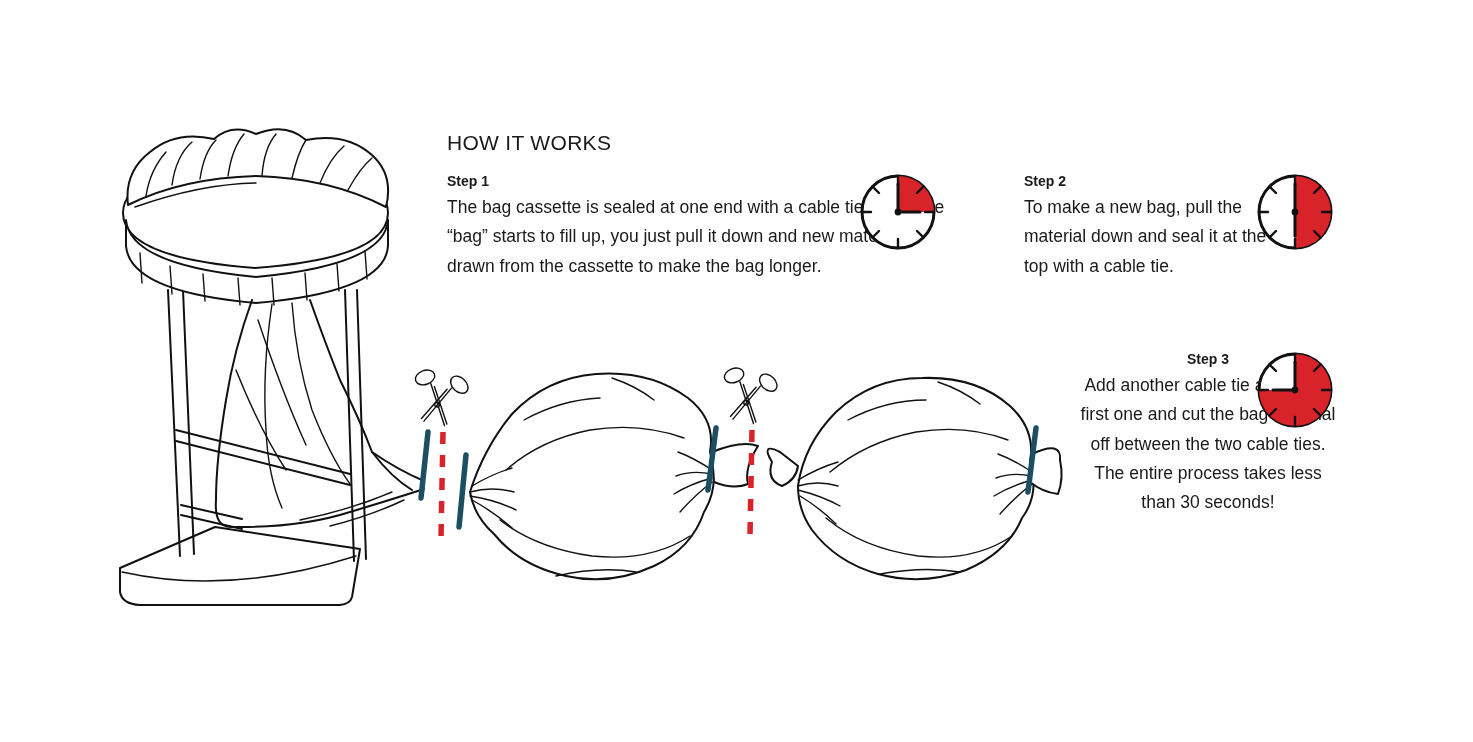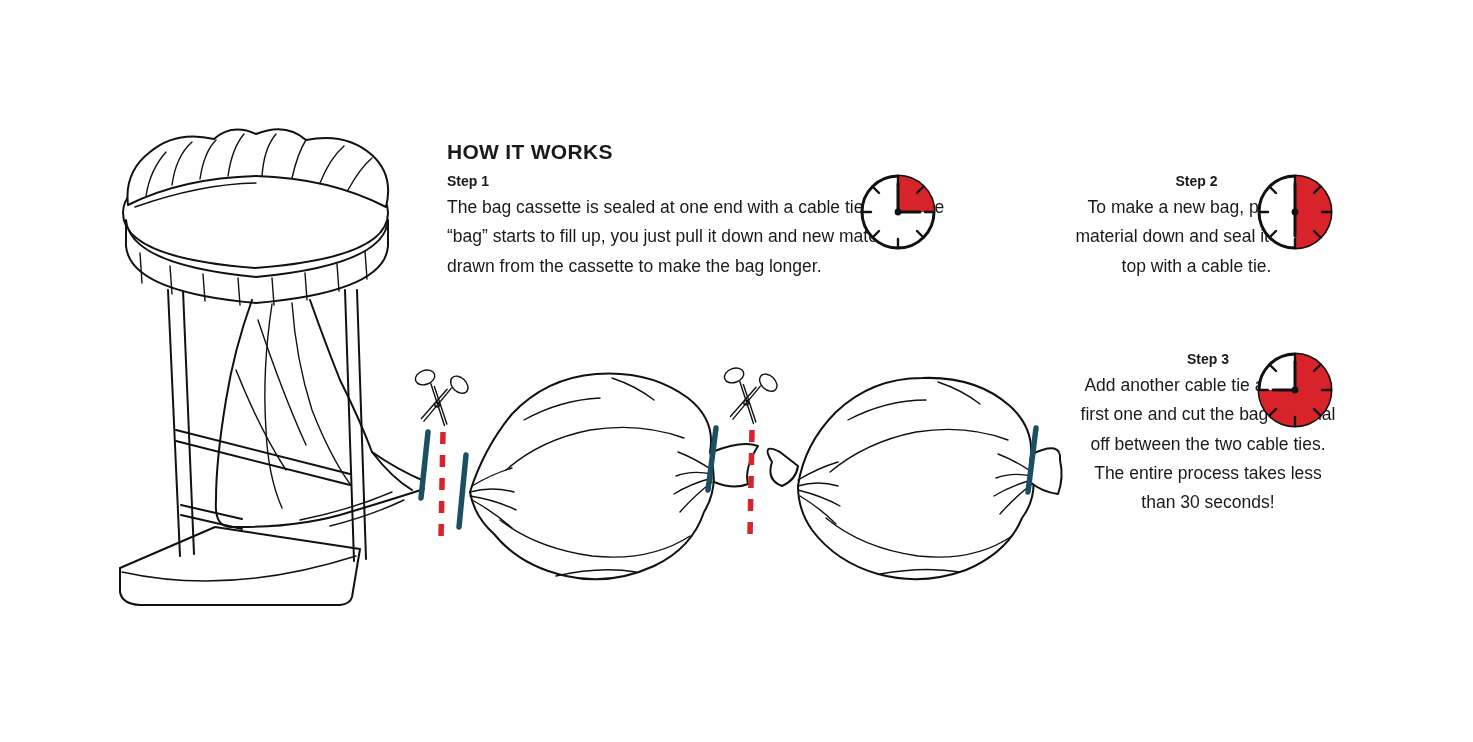--- a/index.html
+++ b/index.html
@@ -16,42 +16,41 @@
     color: #1a1a1a;
     overflow: hidden;
   }
 
   
   .heading {
     position: absolute;
     left: 447px;
     top: 131px;
     font-size: 21px;
-    font-weight: bold;
+    font-weight: normal;
     letter-spacing: 0.3px;
-    margin-top: 9px;
   }
   .step-title {
     font-size: 14px;
     font-weight: bold;
     margin: 0 0 2px 0;
     line-height: 1.35;
   }
   .step-body {
     font-size: 17.5px;
     font-weight: normal;
     line-height: 1.68;
     margin: 0;
     color: #1a1a1a;
   }
   .block {
     position: absolute;
   }
   #step1 { left: 447px; top: 172px; width: 500px; }
-  #step2 { left: 1064px; top: 172px; width: 265px; text-align: center; }
+  #step2 { left: 1024px; top: 172px; width: 265px; }
   #step3 { left: 1077px; top: 350px; width: 262px; text-align: center; }
 
   
   .clock {
     position: absolute;
   }
   #clock1 { left: 858px; top: 172px; }
   #clock2 { left: 1255px; top: 172px; }
   #clock3 { left: 1255px; top: 350px; }
 

